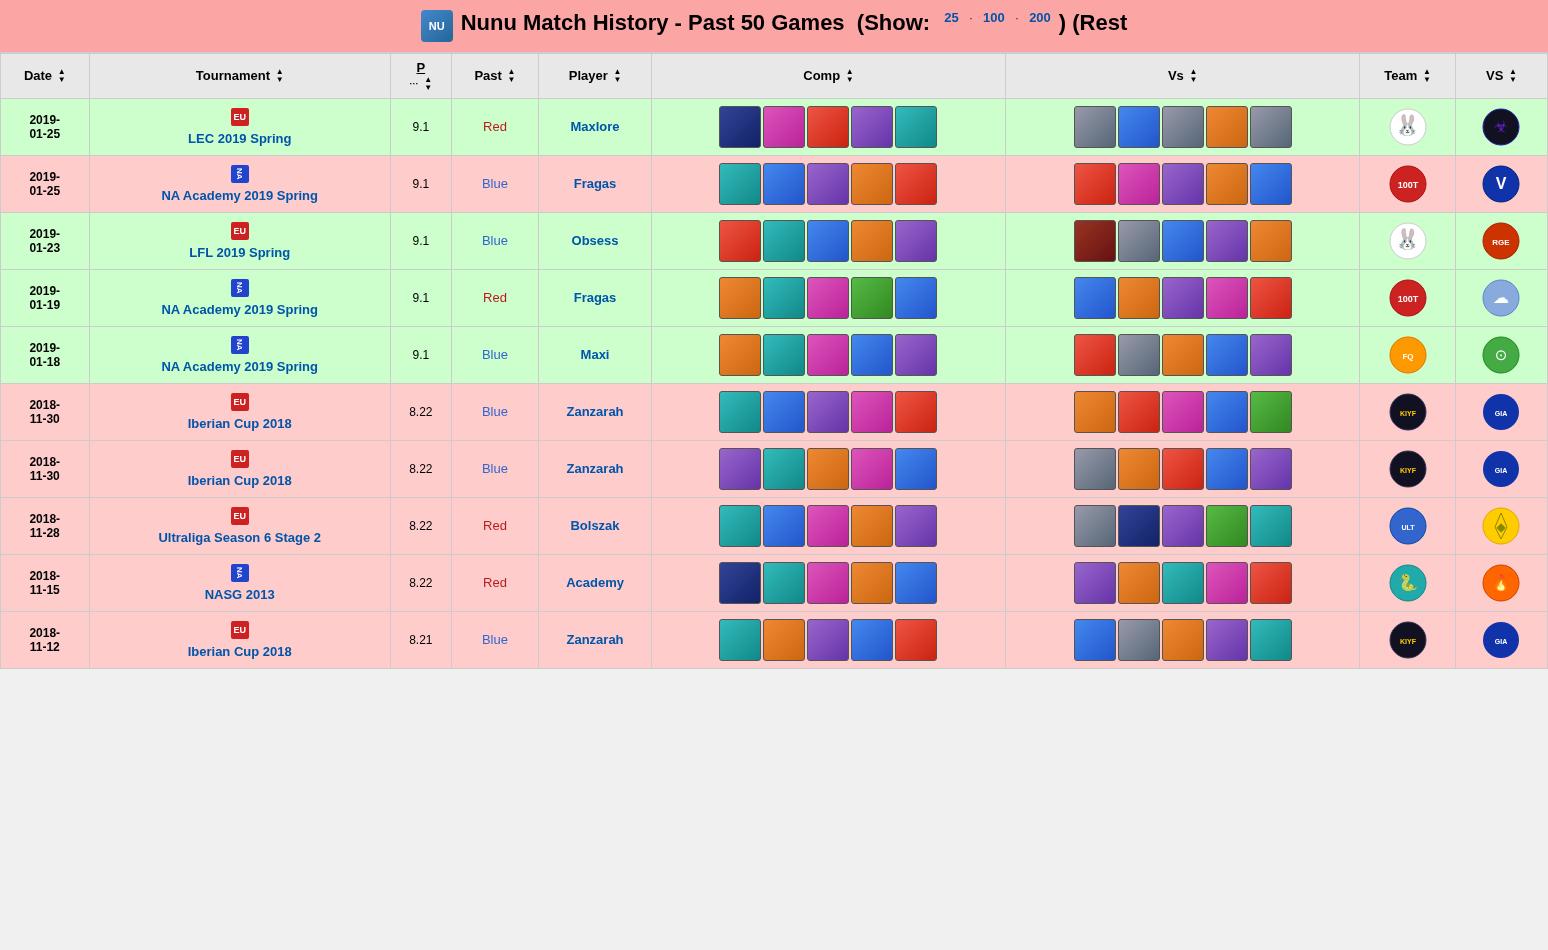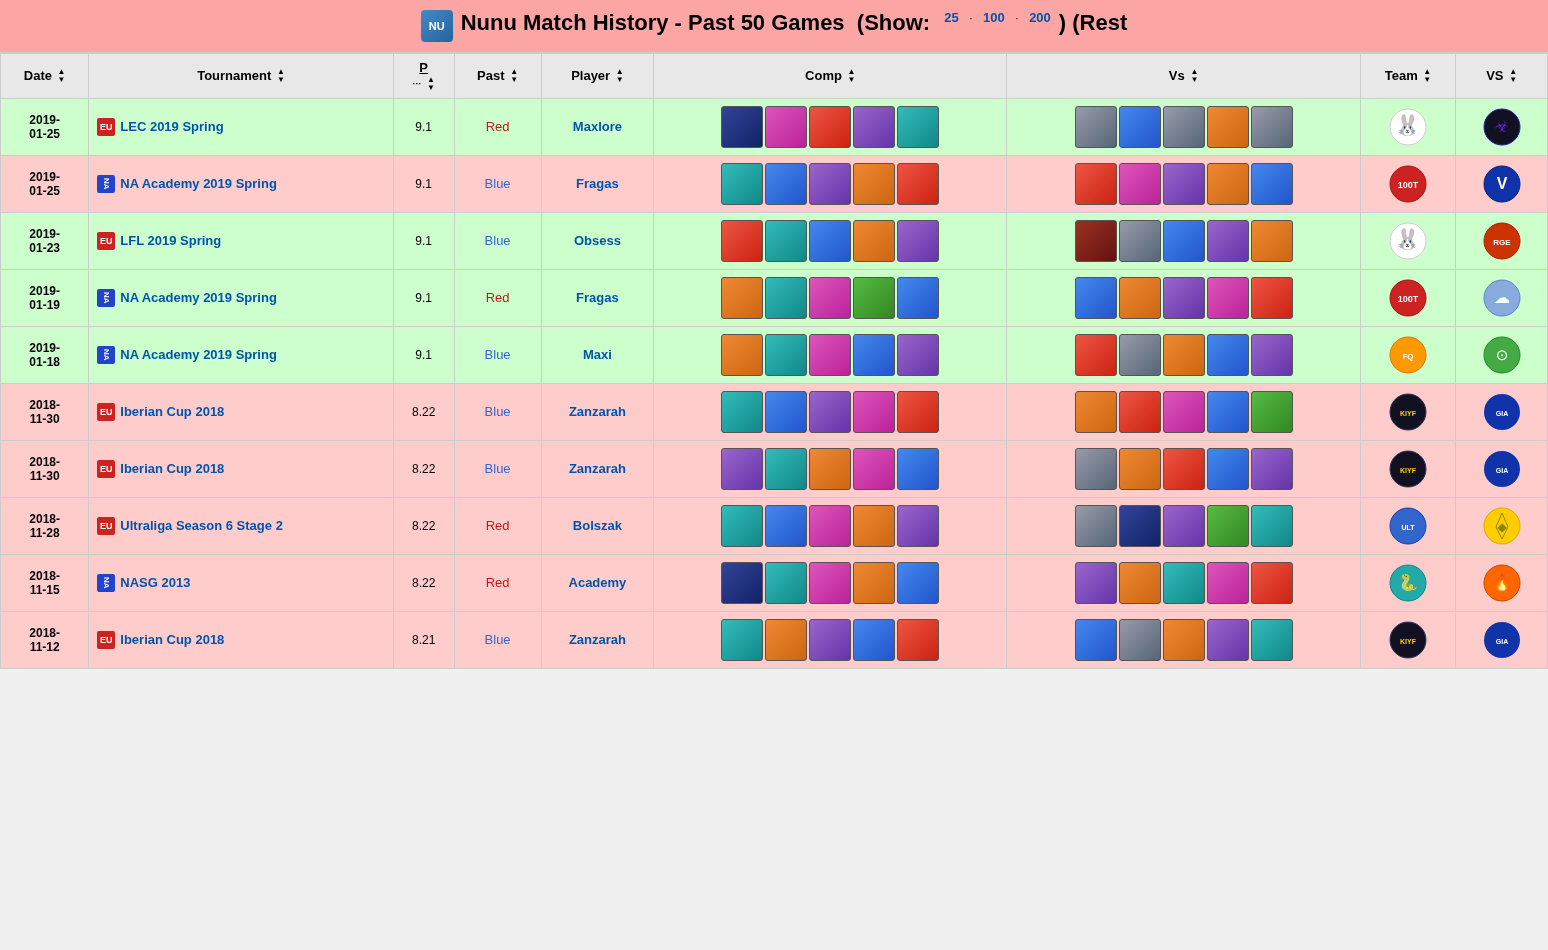--- a/index.html
+++ b/index.html
@@ -171,20 +171,21 @@
     }
 
     .tournament-td {
       min-width: 200px;
     }
 
     td.tournament-td > div {
       display: flex;
       align-items: center;
       gap: 5px;
+      flex-direction: column;
     }
 
   </style>
 </head>
 <body>
 
 <div>
 
   <div class="page-header">
     <div class="nunu-icon">NU</div>

